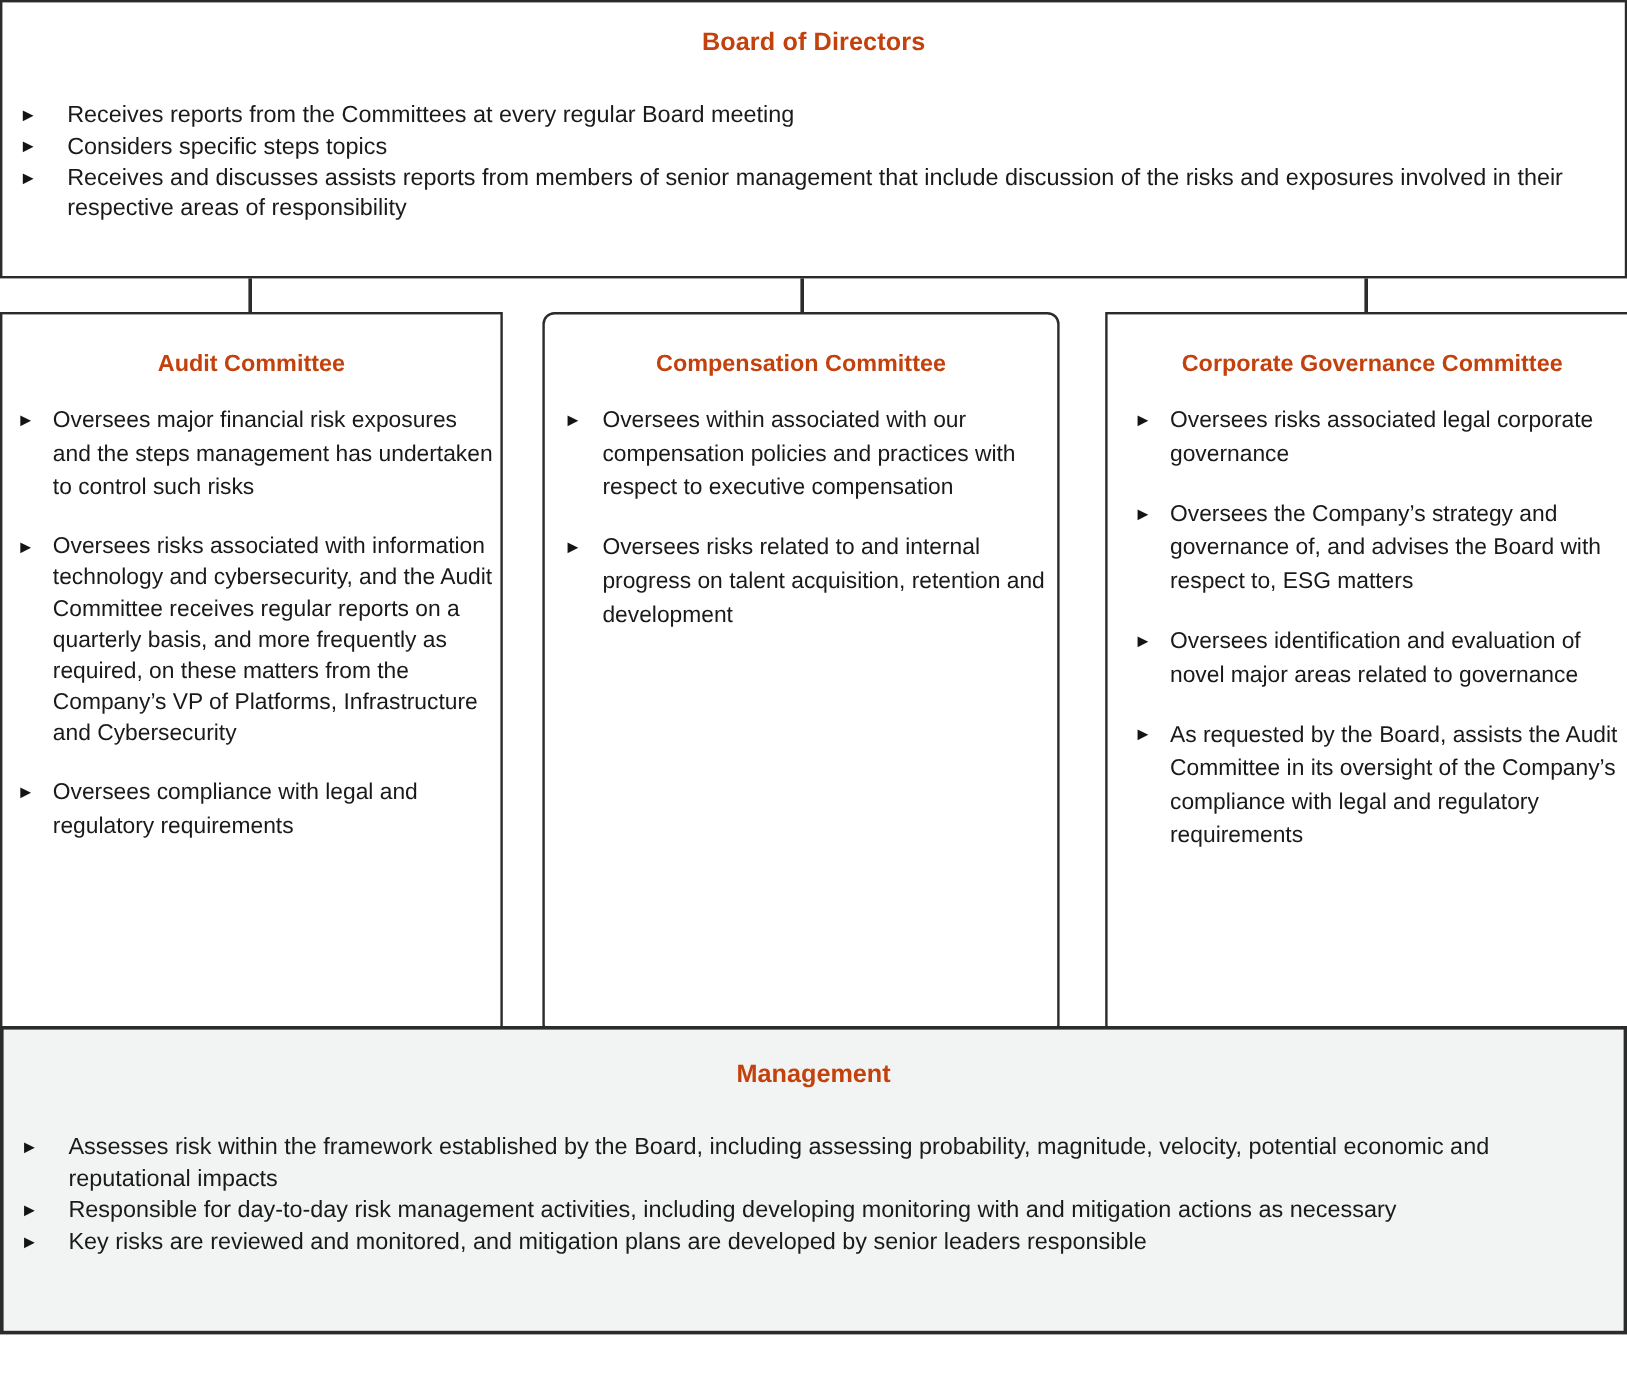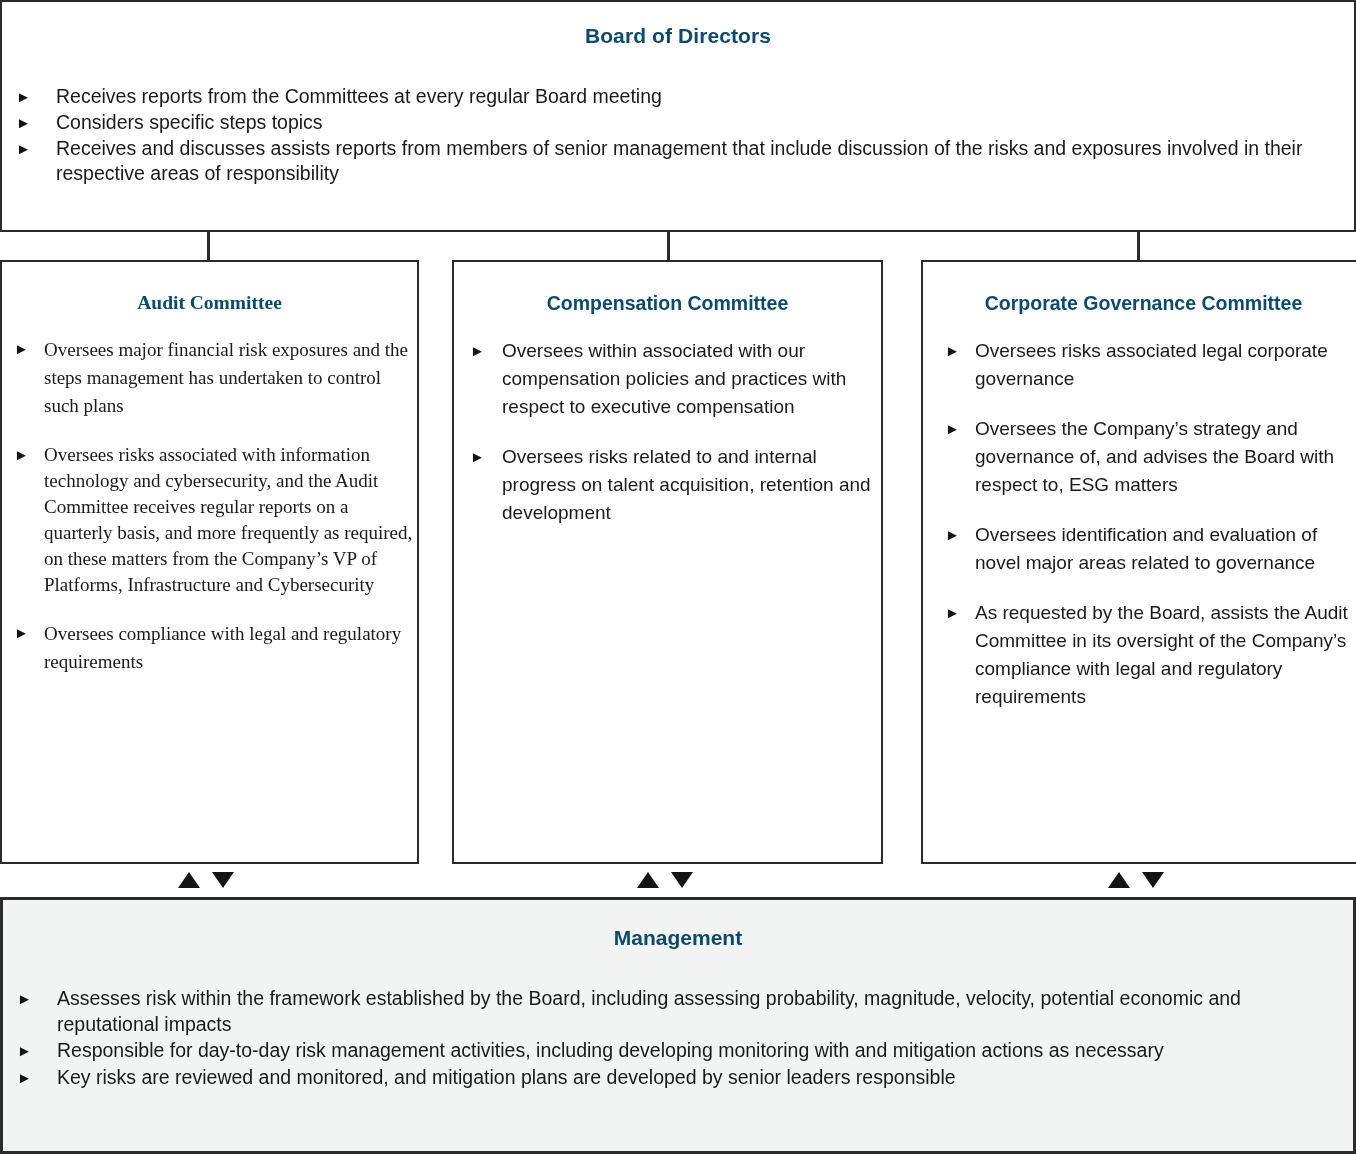--- a/index.html
+++ b/index.html
@@ -25,21 +25,21 @@
   .box {
     position: absolute;
     box-sizing: border-box;
     border: 2px solid #2b2b2b;
     background: #ffffff;
   }
 
   .box-title {
     text-align: center;
     font-weight: bold;
-    color: #0c4a6e;
+    color: #c2410c;
   }
 
   .bullets {
     margin: 0;
     padding: 0;
     list-style: none;
   }
 
   .bullet {
     display: flex;
@@ -88,22 +88,22 @@
   .connector {
     position: absolute;
     width: 3px;
     background: #2b2b2b;
   }
   #connector-audit        { left: 207px;  top: 232px; height: 28px; }
   #connector-compensation { left: 667px;  top: 232px; height: 28px; }
   #connector-governance   { left: 1137px; top: 232px; height: 28px; }
 
   
-  #audit-box        { left: 0px;   top: 260px; width: 419px; height: 604px; font-family: Liberation Serif, serif; }
-  #compensation-box { left: 452px; top: 260px; width: 431px; height: 604px; }
+  #audit-box        { left: 0px;   top: 260px; width: 419px; height: 604px; }
+  #compensation-box { left: 452px; top: 260px; width: 431px; height: 604px; border-radius: 10px; }
   #governance-box   { left: 911px; top: 260px; width: 445px; height: 604px; margin-left: 10px; }
 
   .committee .box-title {
     font-size: 19.5px;
     margin-top: 30px;
   }
   .committee .bullets {
     margin-top: 22px;
   }
   .committee .bullet {
@@ -145,21 +145,21 @@
   .tri.up   { border-bottom: 16px solid #141414; }
   .tri.down { border-top: 16px solid #141414; }
 
   #arrows-audit        { left: 178px;  top: 872px; }
   #arrows-compensation { left: 637px;  top: 872px; }
   #arrows-governance   { left: 1108px; top: 872px; }
 
   
   #management-box {
     left: 0;
-    top: 897px;
+    top: 855px;
     width: 1356px;
     height: 257px;
     background: #f2f4f3;
     border: 3px solid #2b2b2b;
   }
   #management-box .box-title {
     font-size: 21px;
     margin-top: 26px;
   }
   #management-box .bullets {
@@ -203,21 +203,21 @@
 
   <div class="connector" id="connector-audit"></div>
   <div class="connector" id="connector-compensation"></div>
   <div class="connector" id="connector-governance"></div>
 
   <div class="box committee" id="audit-box">
     <div class="box-title">Audit Committee</div>
     <ul class="bullets">
       <li class="bullet">
         <span class="bullet-marker">►</span>
-        <span class="bullet-text">Oversees major financial risk exposures and the steps management has undertaken to control such plans</span>
+        <span class="bullet-text">Oversees major financial risk exposures and the steps management has undertaken to control such risks</span>
       </li>
       <li class="bullet tight">
         <span class="bullet-marker">►</span>
         <span class="bullet-text">Oversees risks associated with information technology and cybersecurity, and the Audit Committee receives regular reports on a quarterly basis, and more frequently as required, on these matters from the Company’s VP of Platforms, Infrastructure and Cybersecurity</span>
       </li>
       <li class="bullet">
         <span class="bullet-marker">►</span>
         <span class="bullet-text">Oversees compliance with legal and regulatory requirements</span>
       </li>
     </ul>

